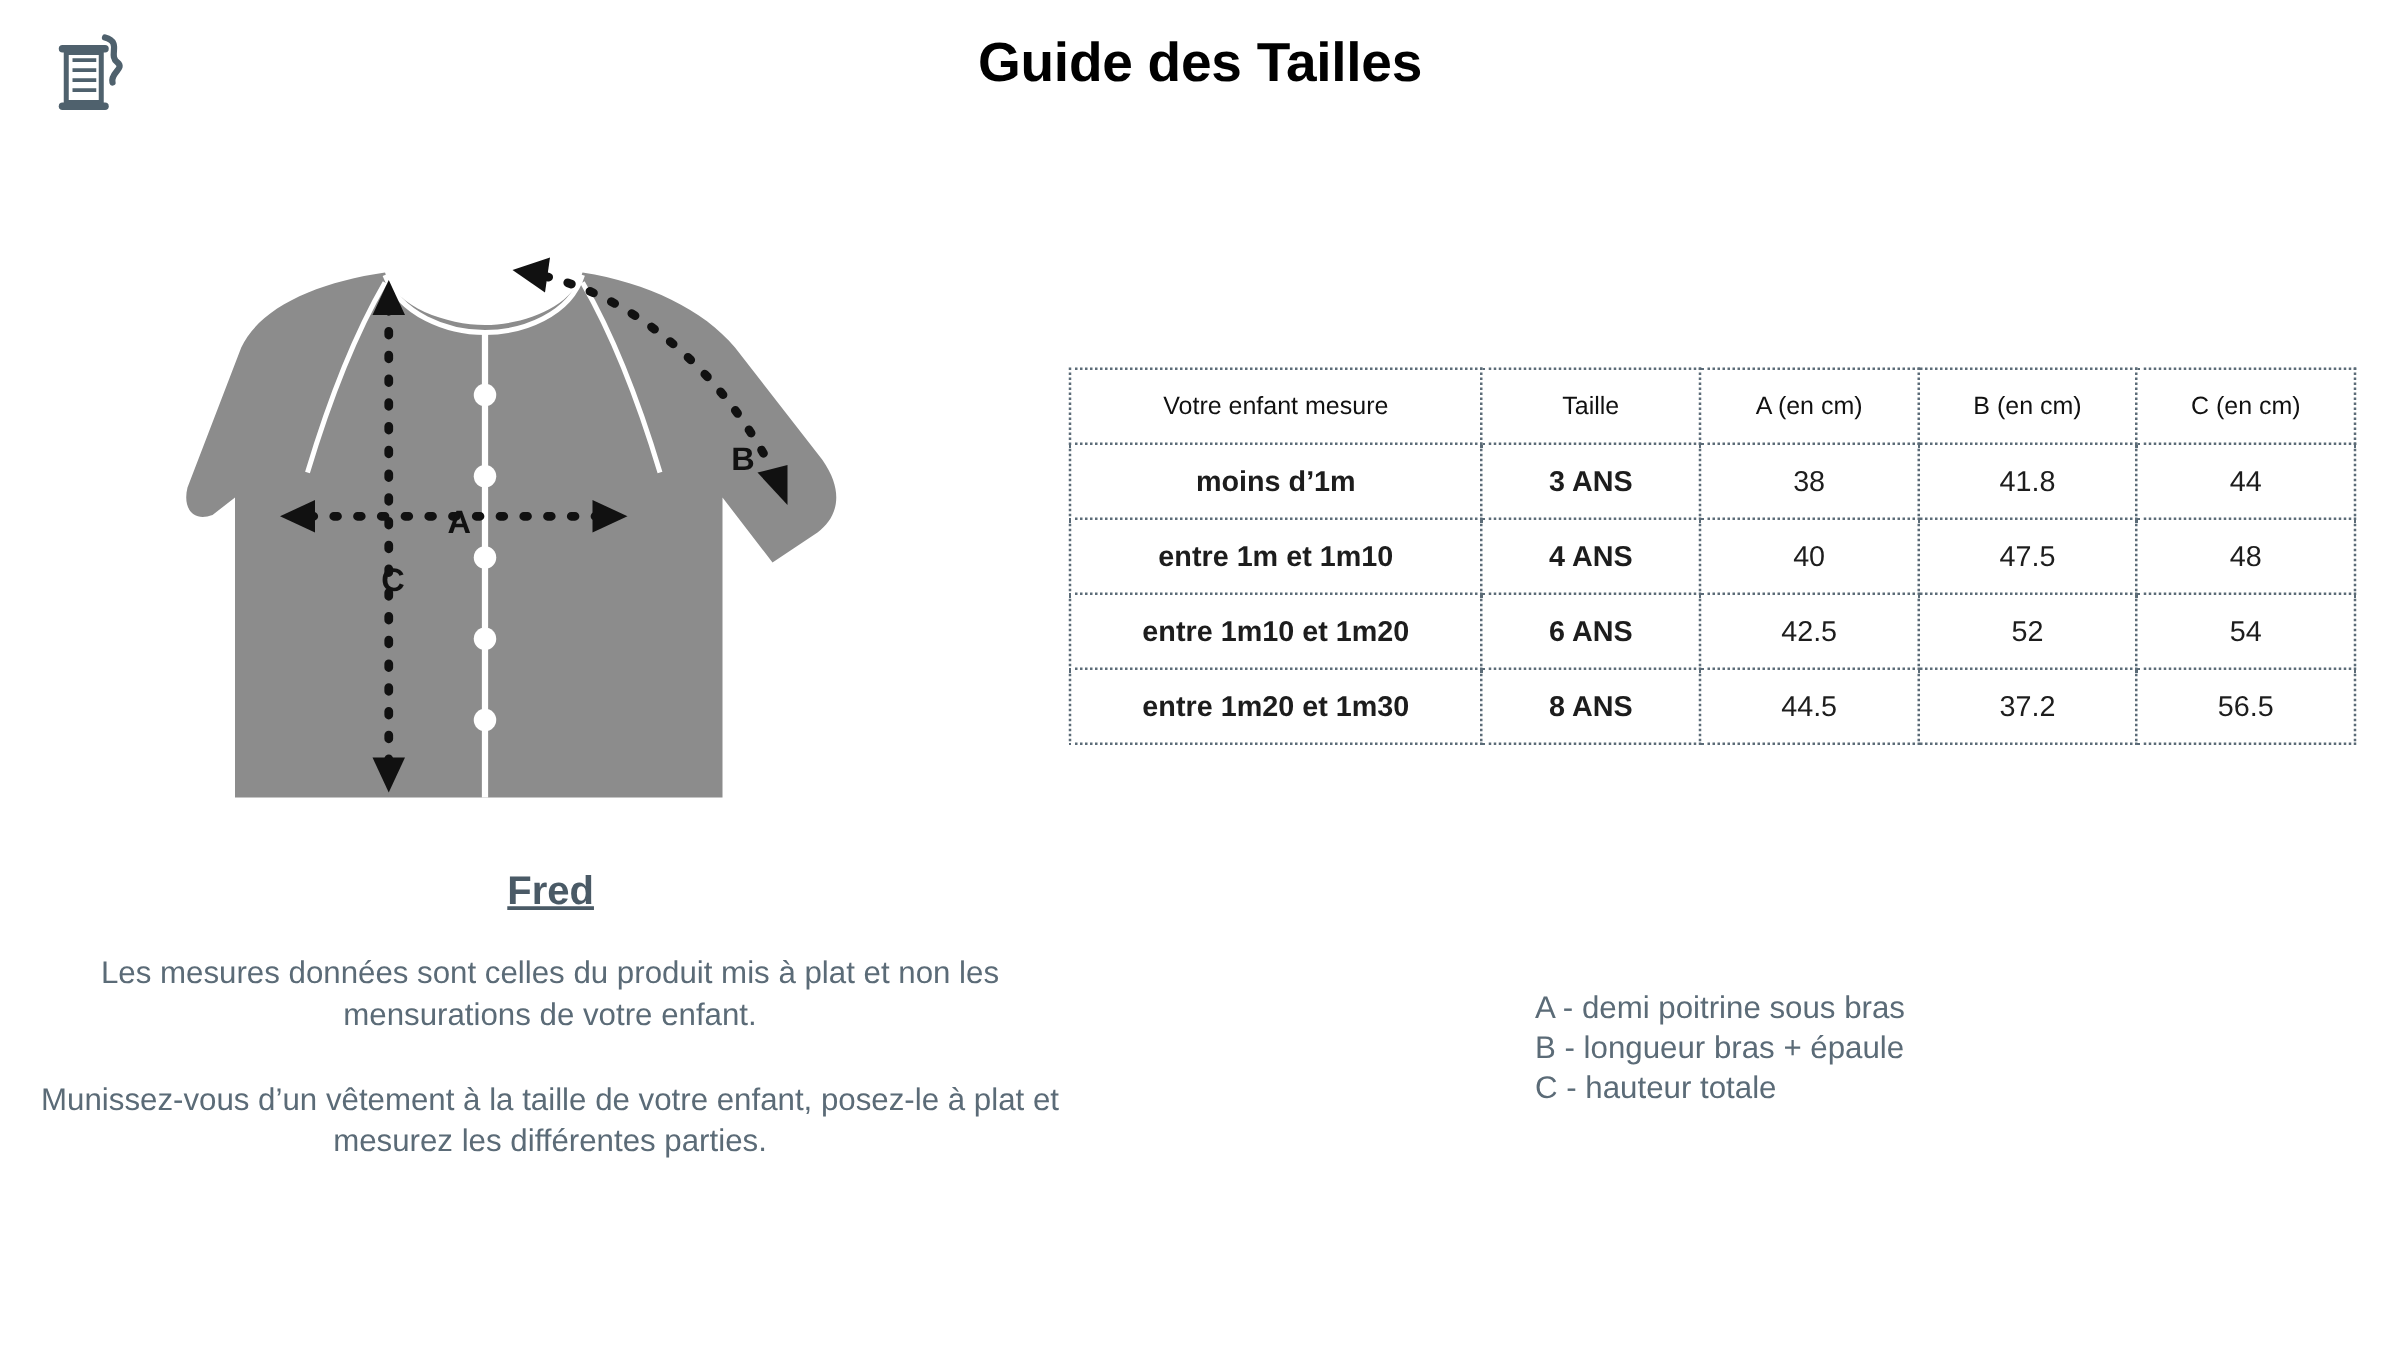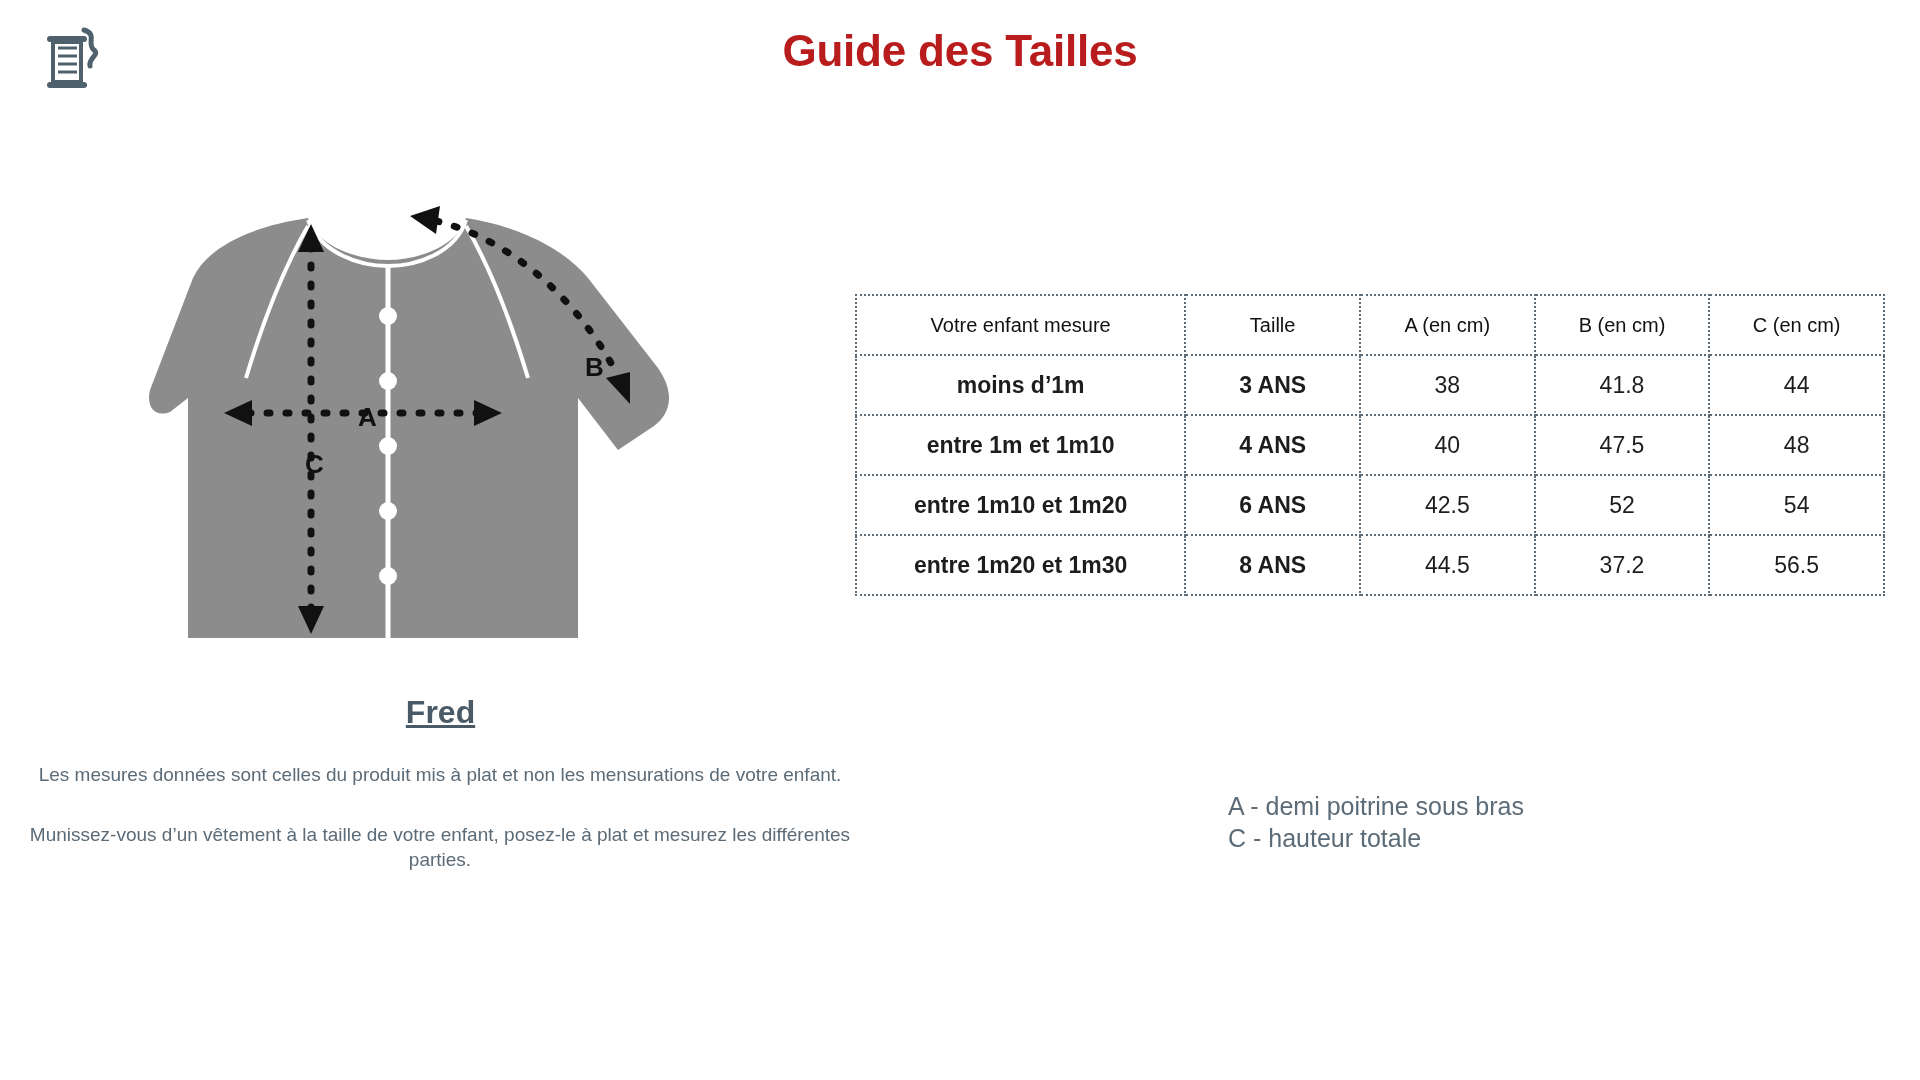--- a/index.html
+++ b/index.html
@@ -59,21 +59,21 @@
   }
 
   .page-title {
     position: absolute;
     left: 0;
     right: 0;
     top: 26px;
     text-align: center;
     font-size: 44px;
     font-weight: bold;
-    color: #b91c1c;
+    color: #000000;
     letter-spacing: -0.2px;
   }
 
   
   .illustration {
     position: absolute;
     left: 58px;
     top: 168px;
     width: 765px;
     height: 500px;
@@ -92,21 +92,21 @@
     text-decoration: underline;
   }
 
   
   .notes {
     position: absolute;
     left: 20px;
     top: 762px;
     width: 840px;
     text-align: center;
-    font-size: 19px;
+    font-size: 25px;
     line-height: 1.35;
     color: #5b6b77;
   }
   .notes p { margin: 0 0 34px 0; }
   .notes p:last-child { margin-bottom: 0; }
 
   
   .size-table {
     position: absolute;
     left: 855px;
@@ -260,16 +260,17 @@
         <td class="size">8 ANS</td>
         <td>44.5</td>
         <td>37.2</td>
         <td>56.5</td>
       </tr>
     </tbody>
   </table>
 
   <div class="legend">
     <div>A - demi poitrine sous bras</div>
+    <div>B - longueur bras + épaule</div>
     <div>C - hauteur totale</div>
   </div>
 
 </div>
 
 </body></html>

